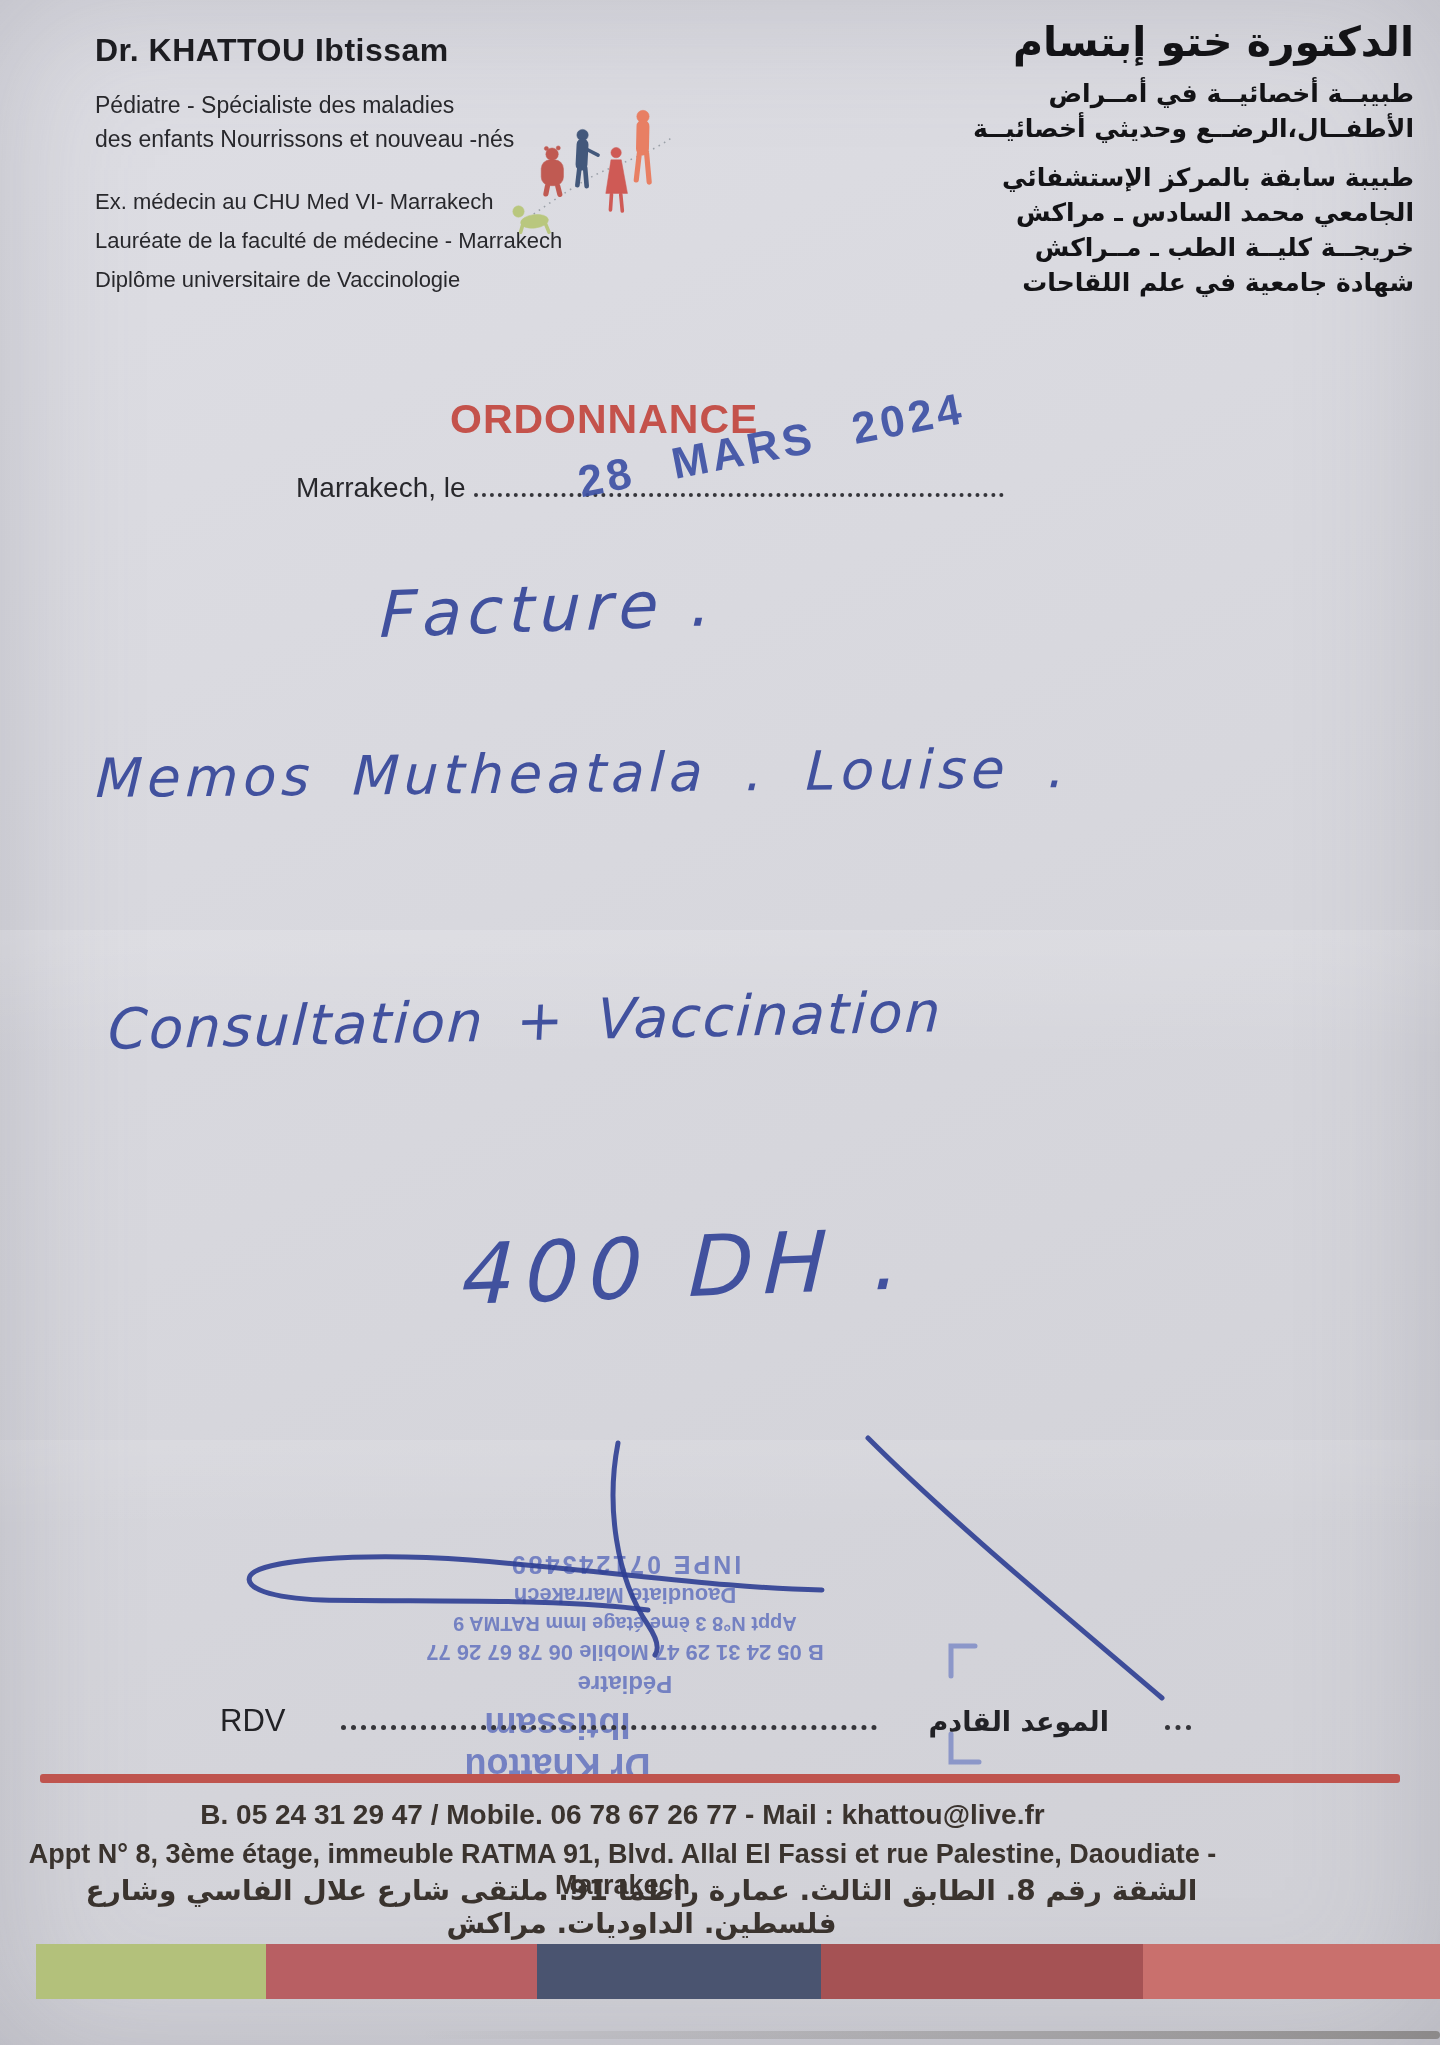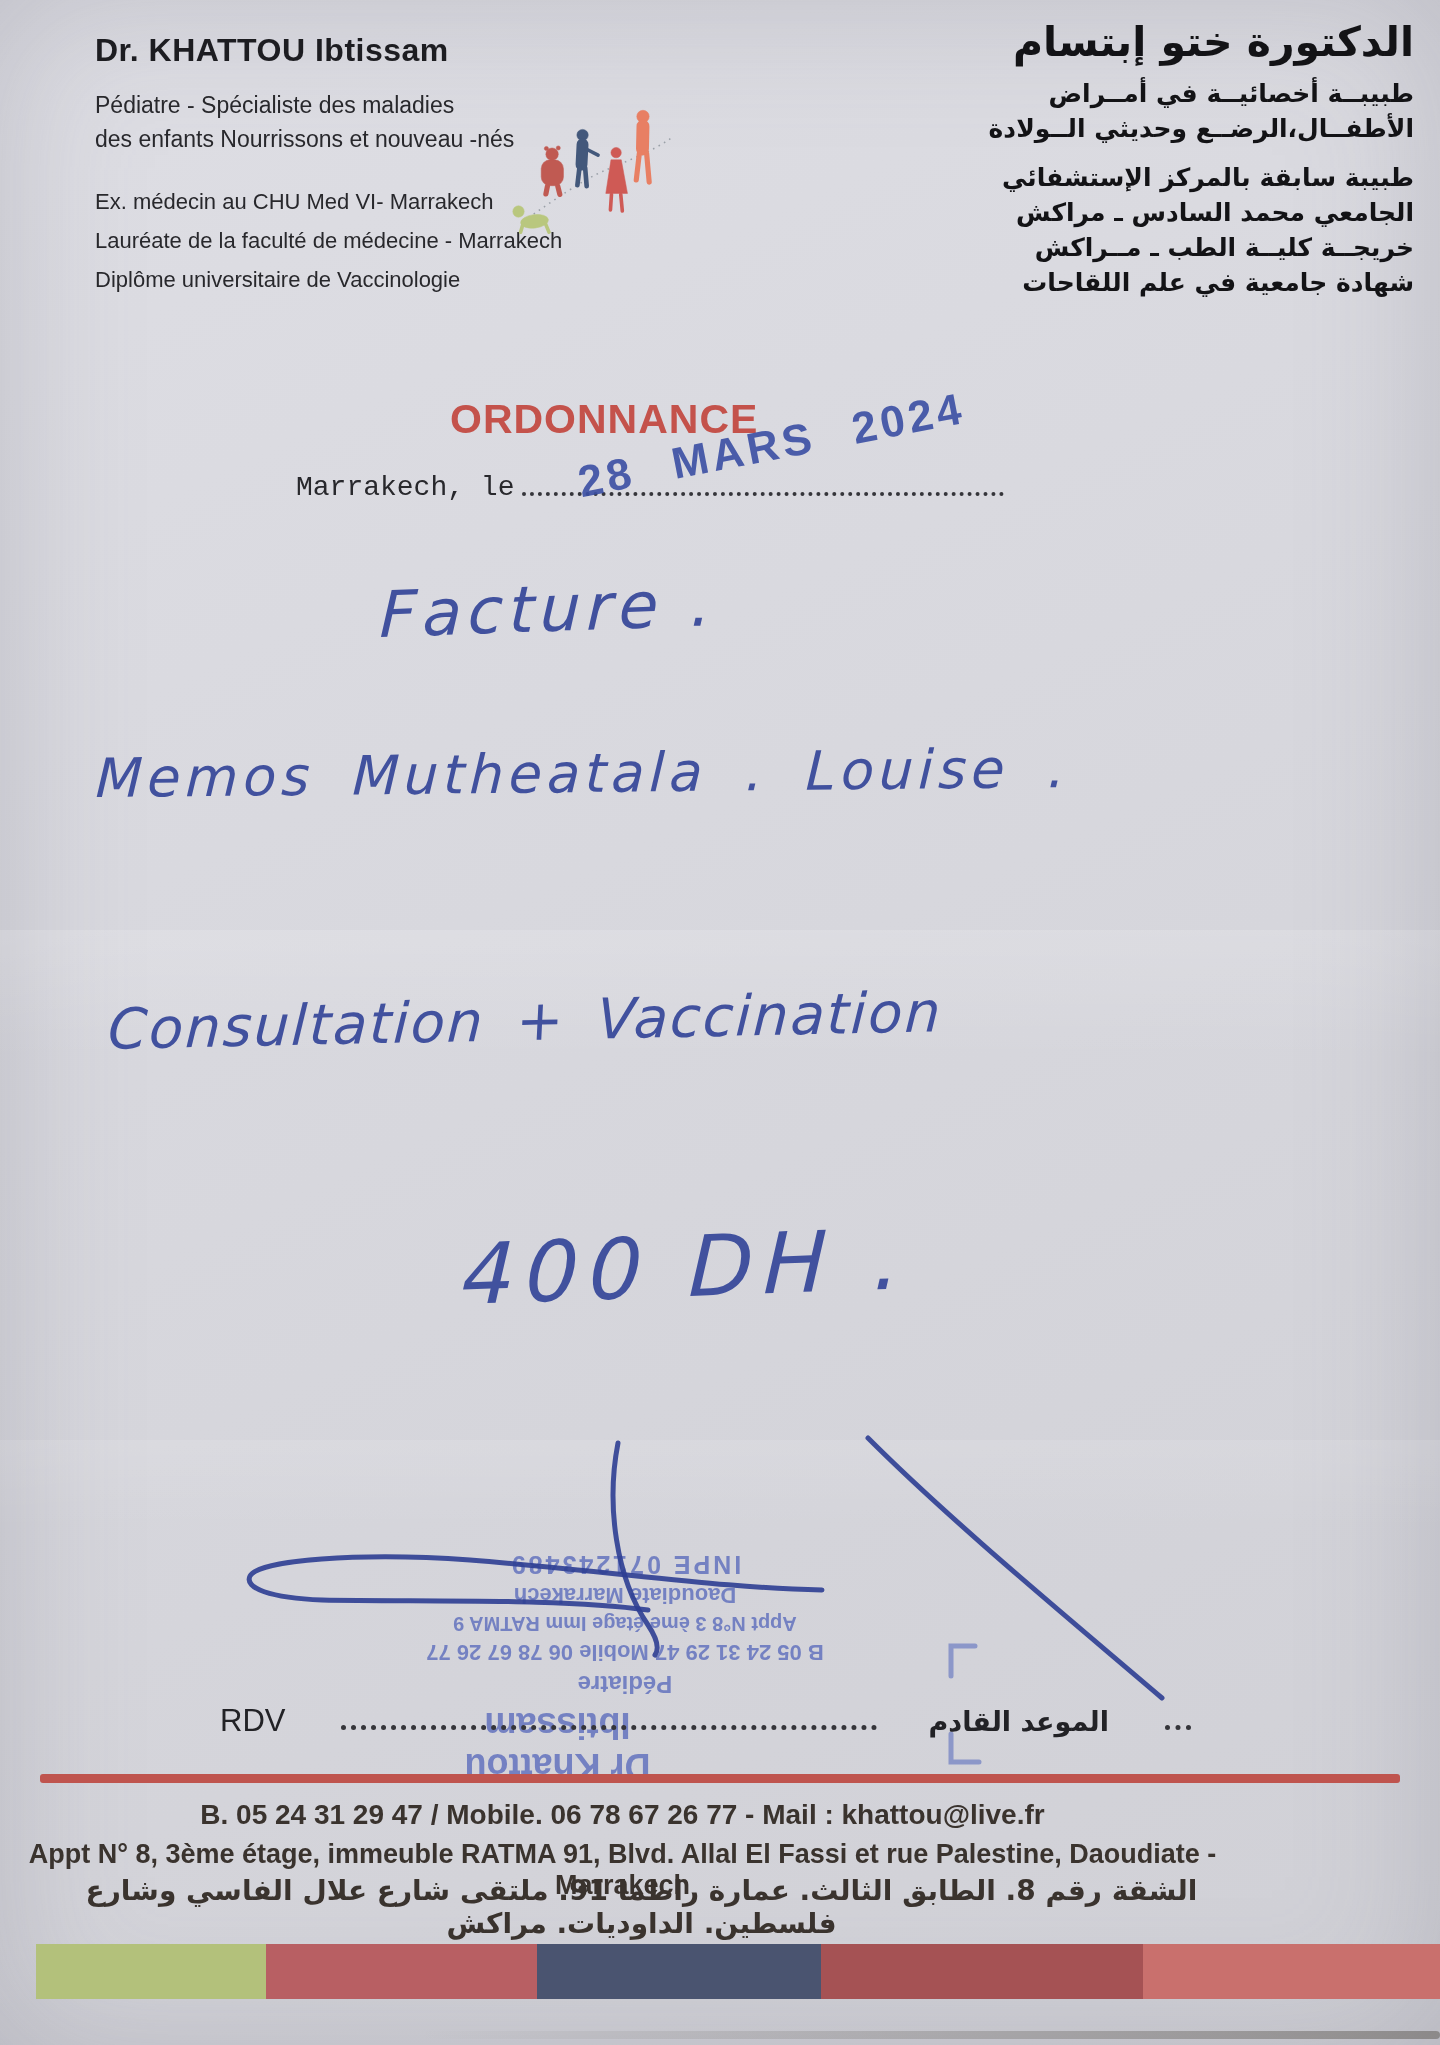--- a/index.html
+++ b/index.html
@@ -18,21 +18,21 @@
   
   #hdr-right{right:26px;top:18px;direction:rtl;text-align:right;font-family:"DejaVu Sans",sans-serif;color:#131316;}
   #hdr-right .ar-name{font-size:41px;font-weight:bold;margin-bottom:10px;}
   #hdr-right .ar-line{font-size:25px;font-weight:bold;line-height:35px;}
   #hdr-right .gap{margin-top:14px;}
   
   svg{position:absolute;overflow:visible;}
   
   #ordon{left:450px;top:396px;font-size:41px;font-weight:bold;letter-spacing:1px;}
   
-  #date-row{left:296px;top:472px;width:712px;display:flex;align-items:flex-end;font-size:28px;color:#28282c;font-family:Liberation Mono, monospace;}
+  #date-row{left:296px;top:472px;width:712px;display:flex;align-items:flex-end;font-size:28px;color:#28282c;}
   .dots{flex:1;border-bottom:4px dotted #35353a;margin:0 4px 7px 8px;height:1px;}
   
   #date-stamp{left:575px;top:420px;transform:rotate(-11deg);font-weight:bold;font-size:44px;
     letter-spacing:4px;word-spacing:22px;opacity:.9;font-family:"Liberation Sans",sans-serif;}
   
   .hw{font-family:"DejaVu Sans",sans-serif;font-style:italic;white-space:nowrap;}
   #hw1{left:380px;top:572px;font-size:64px;letter-spacing:6px;transform:rotate(-2deg) skewX(-4deg);}
   #hw2{left:96px;top:742px;font-size:54px;letter-spacing:5px;word-spacing:16px;transform:rotate(-.6deg) skewX(-3deg);}
   #hw3{left:108px;top:988px;font-size:56px;letter-spacing:2px;word-spacing:12px;transform:rotate(-1.2deg) skewX(-4deg);}
   #hw4{left:462px;top:1218px;font-size:84px;letter-spacing:10px;transform:rotate(-2deg) skewX(-4deg);}
@@ -83,21 +83,21 @@
     <div class="creds">
       <div>Ex. médecin au CHU Med VI- Marrakech</div>
       <div>Lauréate de la faculté de médecine - Marrakech</div>
       <div>Diplôme universitaire de Vaccinologie</div>
     </div>
   </div>
 
   <div class="abs" id="hdr-right">
     <div class="ar-name">الدكتورة ختو إبتسام</div>
     <div class="ar-line">طبيبــة أخصائيــة في أمــراض</div>
-    <div class="ar-line">الأطفــال،الرضــع وحديثي الــولادة</div>
+    <div class="ar-line">الأطفــال،الرضــع وحديثي أخصائيــة</div>
     <div class="ar-line gap">طبيبة سابقة بالمركز الإستشفائي</div>
     <div class="ar-line">الجامعي محمد السادس ـ مراكش</div>
     <div class="ar-line">خريجــة كليــة الطب ـ مــراكش</div>
     <div class="ar-line">شهادة جامعية في علم اللقاحات</div>
   </div>
 
   <svg id="kids" style="left:440px;top:40px;" width="470" height="280" viewBox="440 40 910 320">
 
     <path d="M886,120 C848,146 796,166 758,182 C716,200 656,242 598,282" fill="none" stroke="#9aa0a8" stroke-width="3" stroke-dasharray="3 9"></path>
 

